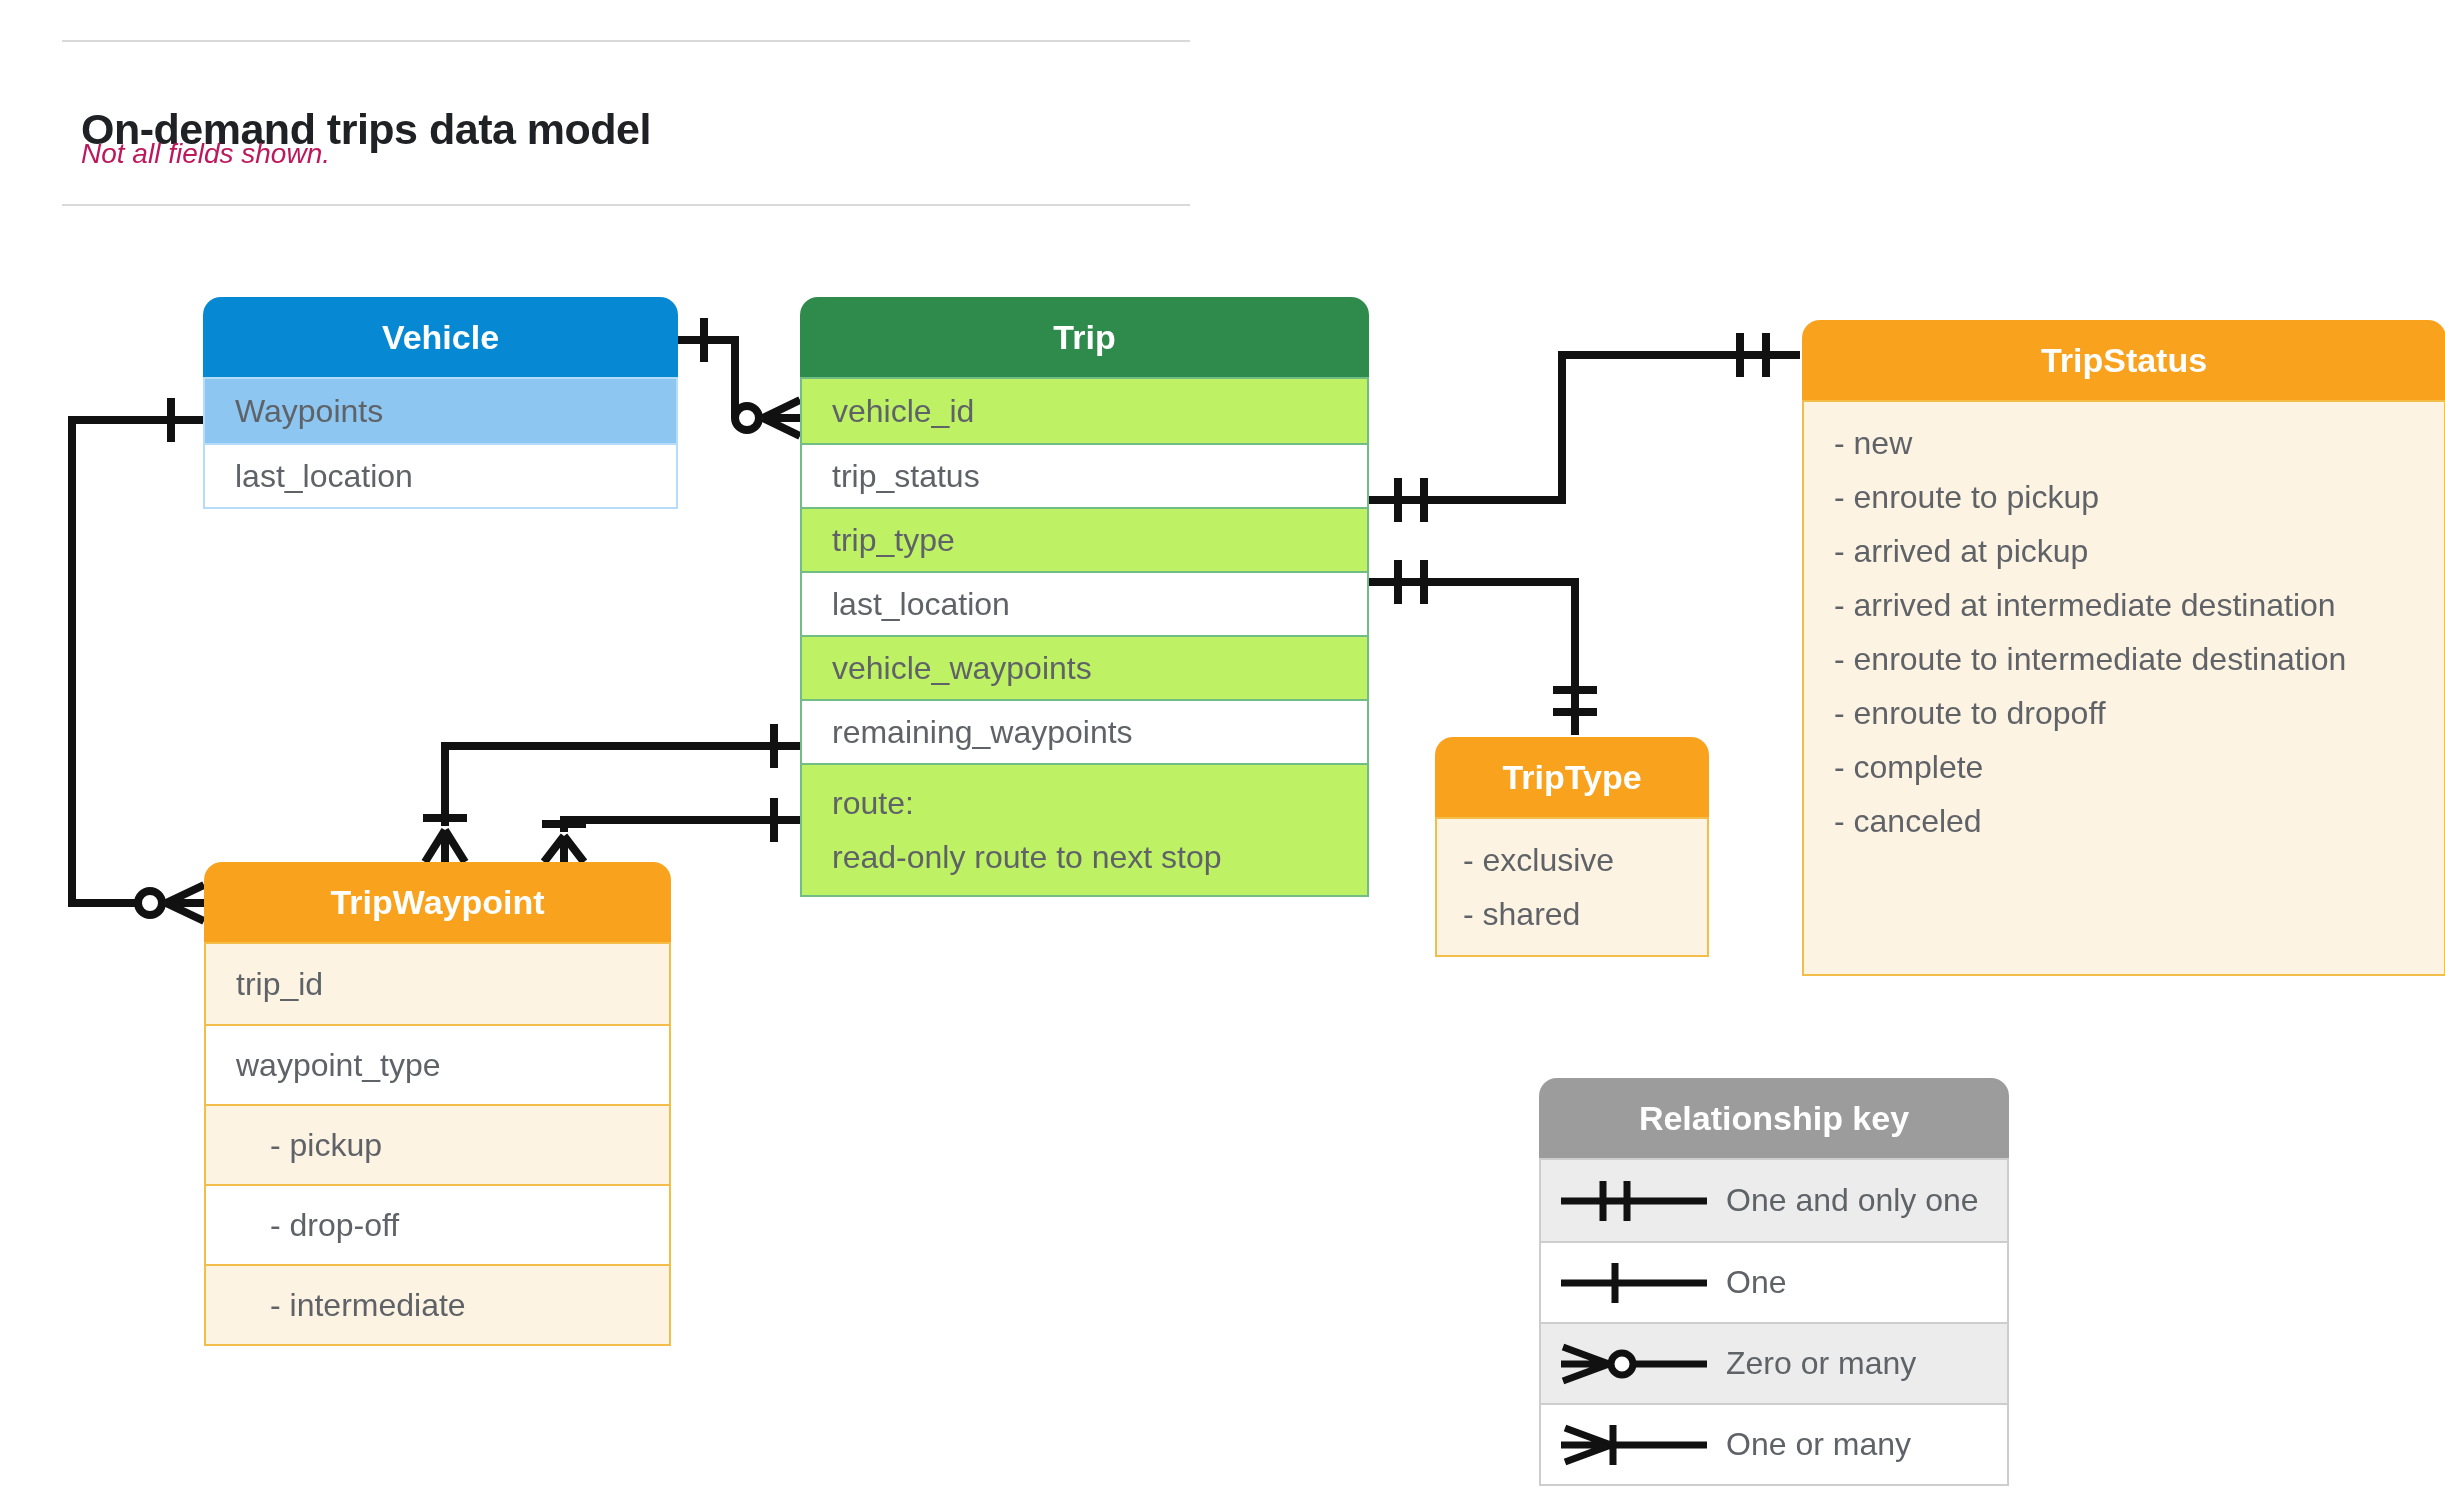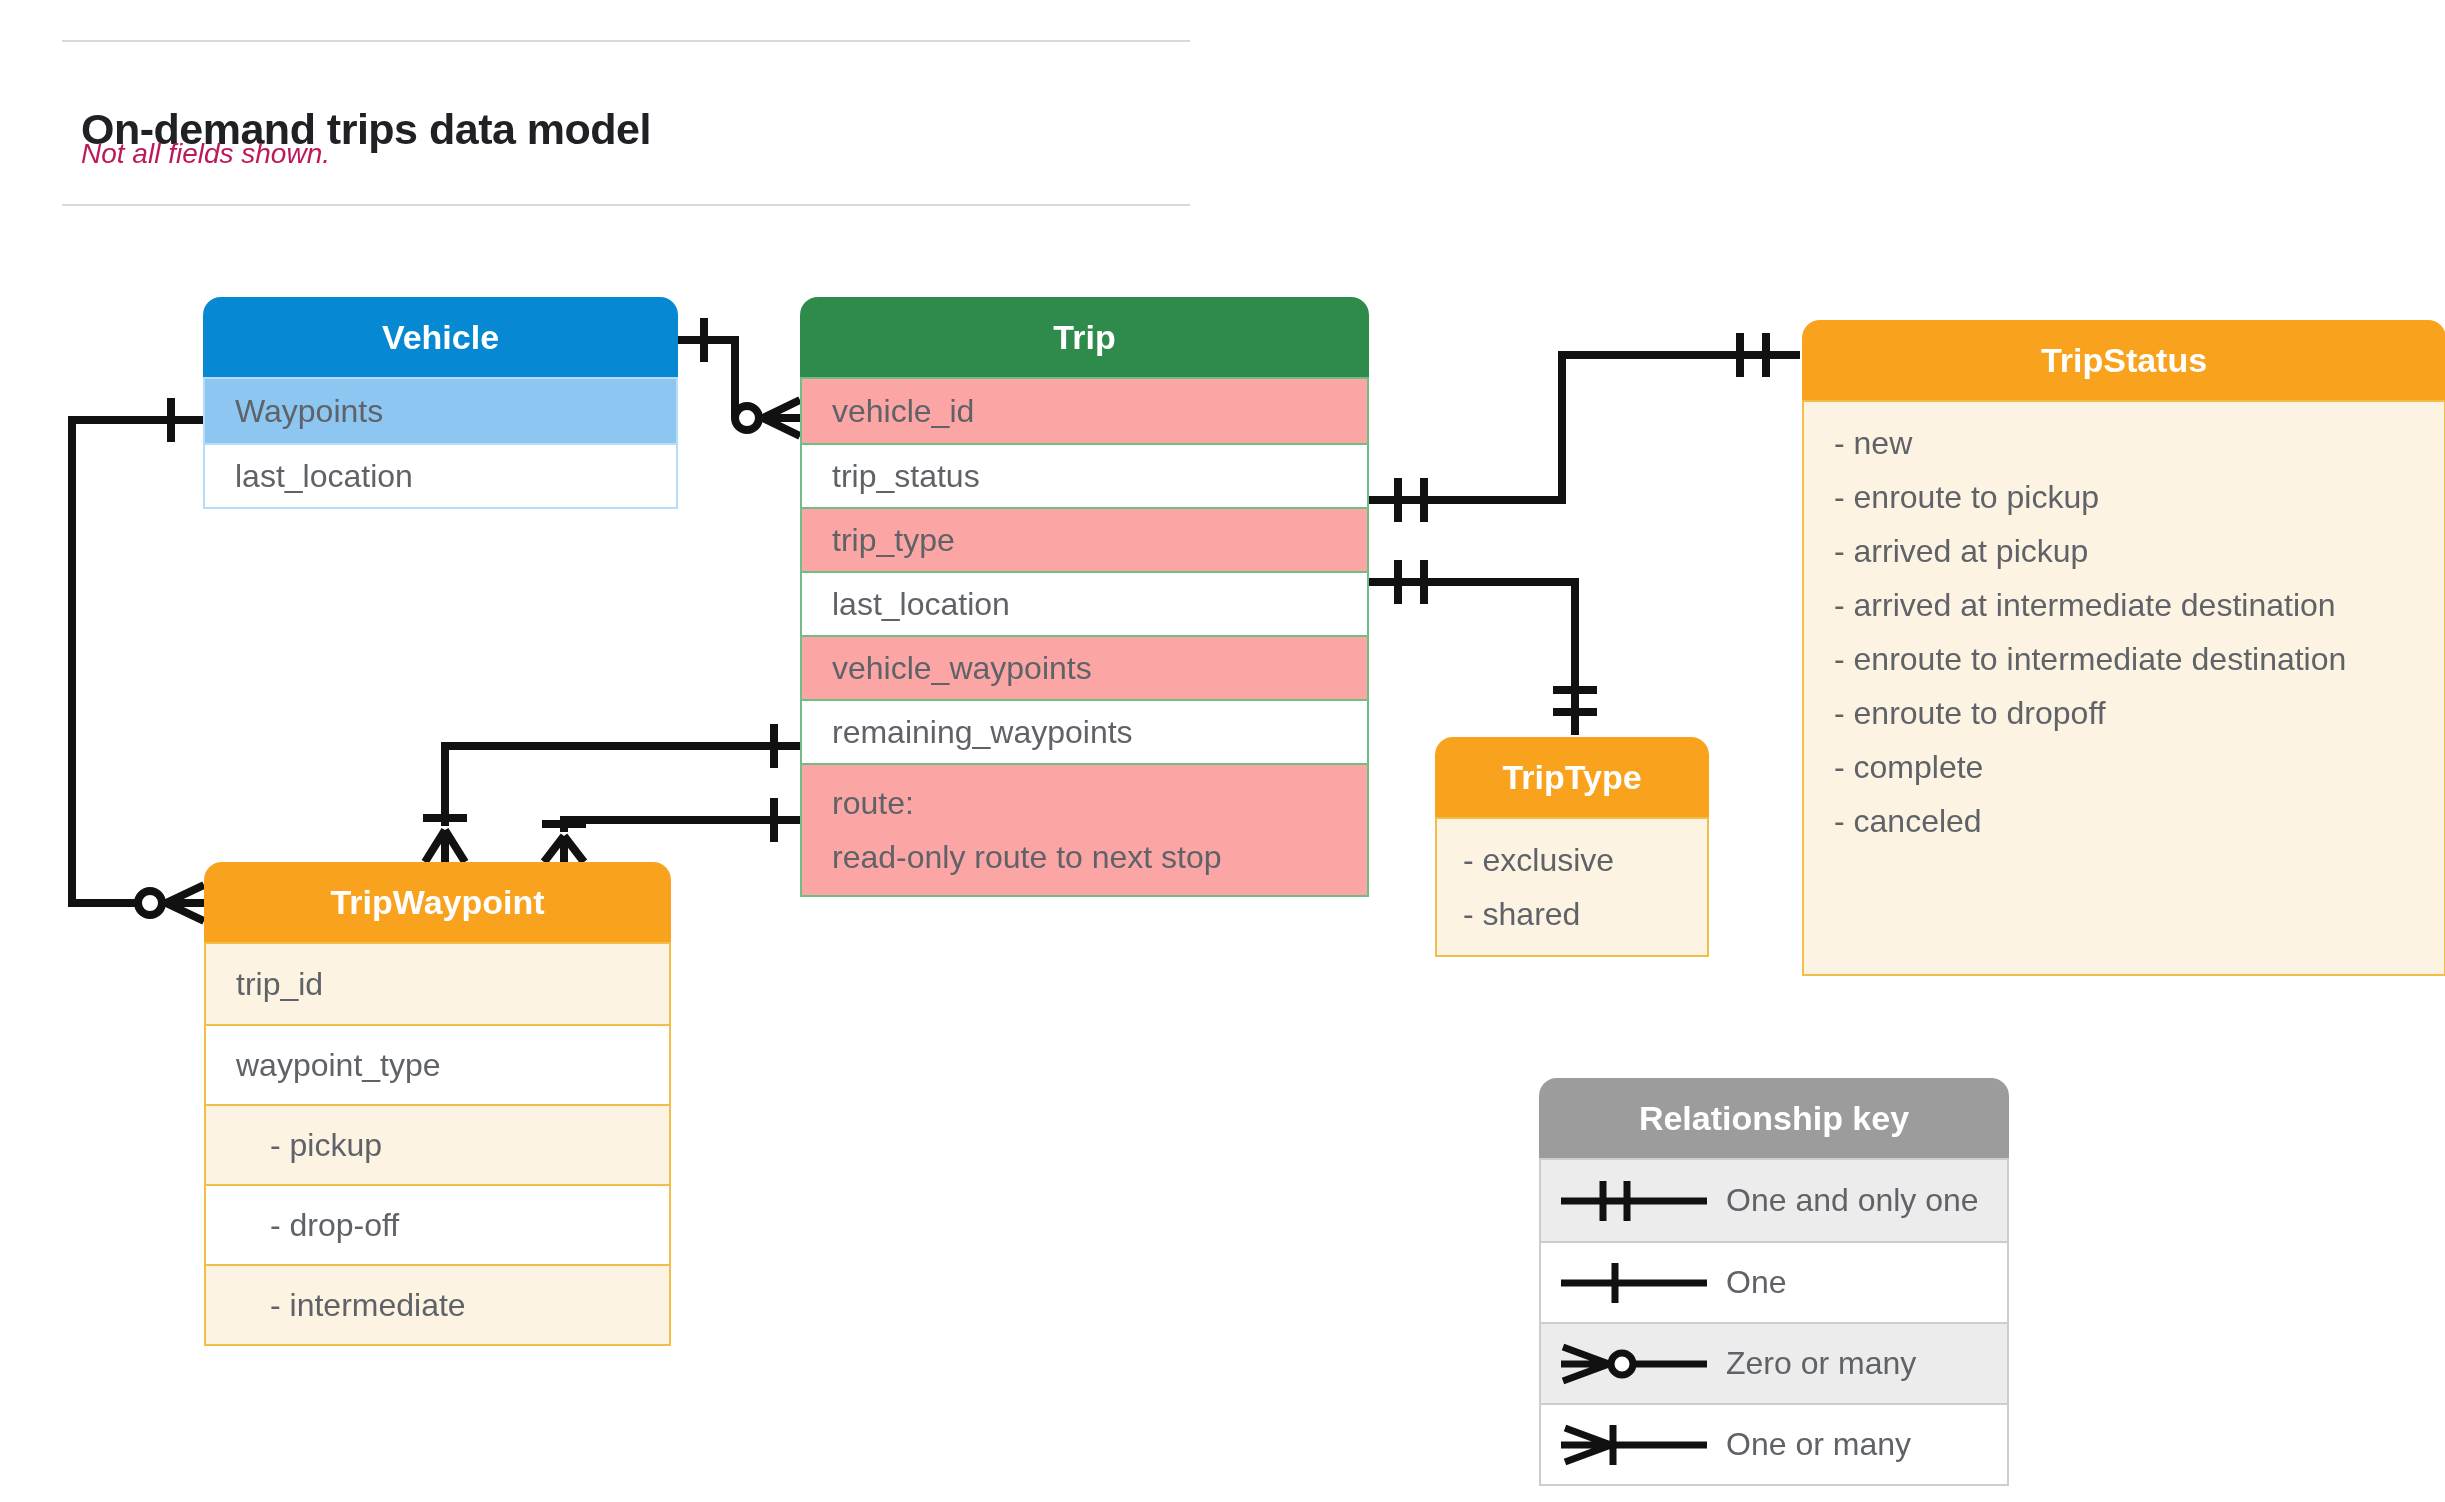--- a/index.html
+++ b/index.html
@@ -23,21 +23,21 @@
   #vehicle .hdr{background:#0689d2;}
   #vehicle .ebody{border:2px solid #b5dcf8;}
   #vehicle .row + .row{border-top:2px solid #b5dcf8;}
   .hl-blue{background:#8cc6f1;}
 
   
   #trip{left:774px;top:297px;width:569px;}
   #trip .hdr{background:#2e8b4c;}
   #trip .ebody{border:2px solid #72bd86;}
   #trip .row + .row{border-top:2px solid #72bd86;}
-  .hl-green{background:#fca5a5;}
+  .hl-green{background:#bef264;}
   #trip .row-route{height:132px;flex-direction:column;align-items:flex-start;justify-content:center;line-height:54px;padding-left:30px;}
 
   
   .orange .hdr{background:#f9a21e;}
   .orange .ebody{border:2px solid #f3bd49;background:#fdf3e3;}
   .hl-cream{background:#fdf3e3;}
   .hl-white{background:#ffffff;}
 
   #tripstatus{left:1776px;top:320px;width:644px;}
   #tripstatus .ebody{height:576px;box-sizing:border-box;padding-top:14px;}

